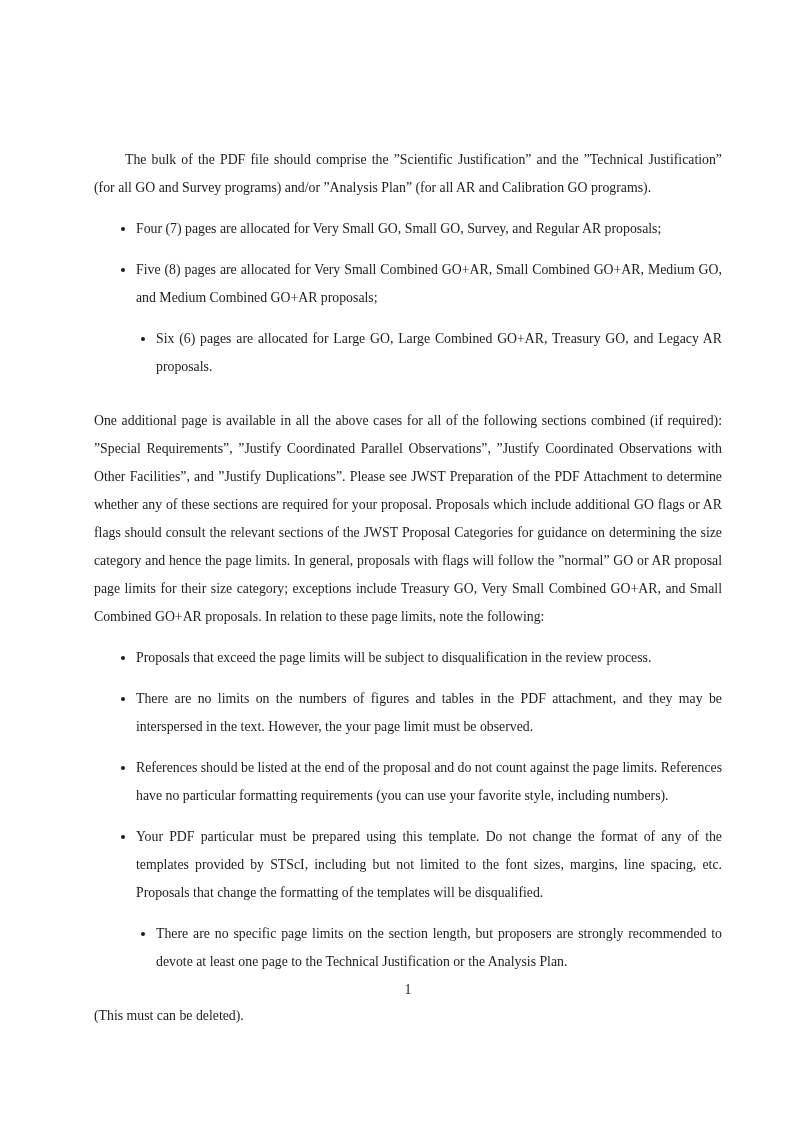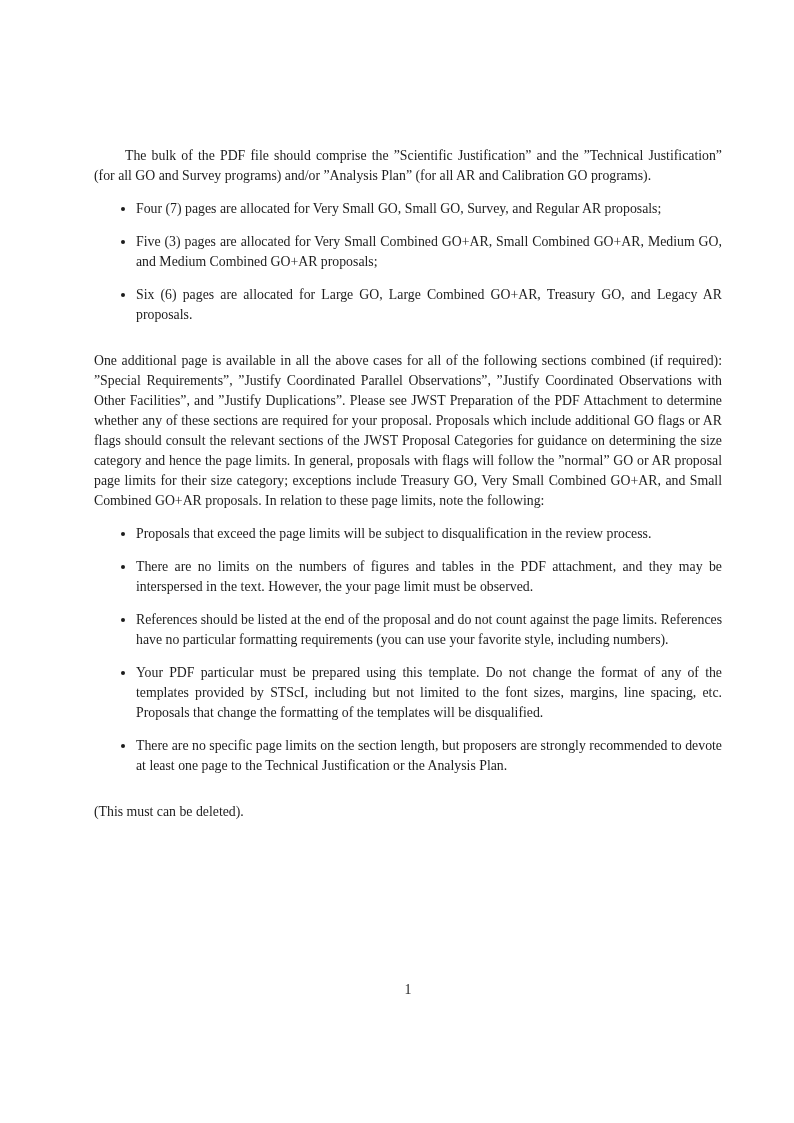--- a/index.html
+++ b/index.html
@@ -15,21 +15,21 @@
     overflow: hidden;
     font-family: "Liberation Serif", "DejaVu Serif", serif;
     color: #1c1c1c;
   }
   .content {
     position: absolute;
     left: 94px;
     top: 146px;
     width: 628px;
     font-size: 13.8px;
-    line-height: 20px;
+    line-height: 28px;
     text-align: justify;
     hyphens: auto;
     -webkit-hyphens: auto;
   }
   .content p {
     margin: 0 0 13px 0;
   }
   p.indented {
     text-indent: 31px;
   }
@@ -37,20 +37,21 @@
     margin: 0 0 13px 0;
     padding: 0 0 0 42px;
     list-style-type: disc;
   }
   ul.bullets li {
     margin: 0 0 13px 0;
     text-align: justify;
   }
   ul.bullets li:last-child {
     margin-bottom: 0;
+    margin-left: 20px;
   }
   ul.bullets {
     margin-bottom: 26px;
   }
   .closing {
     margin-top: 0;
   }
   .page-number {
     position: absolute;
     left: 94px;
@@ -64,21 +65,21 @@
 </head>
 <body>
 
 <div class="page">
   <div class="content">
 
     <p class="indented">The bulk of the PDF file should comprise the ”Scientific Justification” and the ”Technical Justification” (for all GO and Survey programs) and/or ”Analysis Plan” (for all AR and Calibration GO programs).</p>
 
     <ul class="bullets">
       <li>Four (7) pages are allocated for Very Small GO, Small GO, Survey, and Regular AR proposals;</li>
-      <li>Five (3) pages are allocated for Very Small Combined GO+AR, Small Combined GO+AR, Medium GO, and Medium Combined GO+AR proposals;</li>
+      <li>Five (8) pages are allocated for Very Small Combined GO+AR, Small Combined GO+AR, Medium GO, and Medium Combined GO+AR proposals;</li>
       <li>Six (6) pages are allocated for Large GO, Large Combined GO+AR, Treasury GO, and Legacy AR proposals.</li>
     </ul>
 
     <p>One additional page is available in all the above cases for all of the following sections combined (if required): ”Special Requirements”, ”Justify Coordinated Parallel Observations”, ”Justify Coordinated Observations with Other Facilities”, and ”Justify Duplications”. Please see JWST Preparation of the PDF Attachment to determine whether any of these sections are required for your proposal. Proposals which include additional GO flags or AR flags should consult the relevant sections of the JWST Proposal Categories for guidance on determining the size category and hence the page limits. In general, proposals with flags will follow the ”normal” GO or AR proposal page limits for their size category; exceptions include Treasury GO, Very Small Combined GO+AR, and Small Combined GO+AR proposals. In relation to these page limits, note the following:</p>
 
     <ul class="bullets">
       <li>Proposals that exceed the page limits will be subject to disqualification in the review process.</li>
       <li>There are no limits on the numbers of figures and tables in the PDF attachment, and they may be interspersed in the text. However, the your page limit must be observed.</li>
       <li>References should be listed at the end of the proposal and do not count against the page limits. References have no particular formatting requirements (you can use your favorite style, including numbers).</li>
       <li>Your PDF particular must be prepared using this template. Do not change the format of any of the templates provided by STScI, including but not limited to the font sizes, margins, line spacing, etc. Proposals that change the formatting of the templates will be disqualified.</li>

